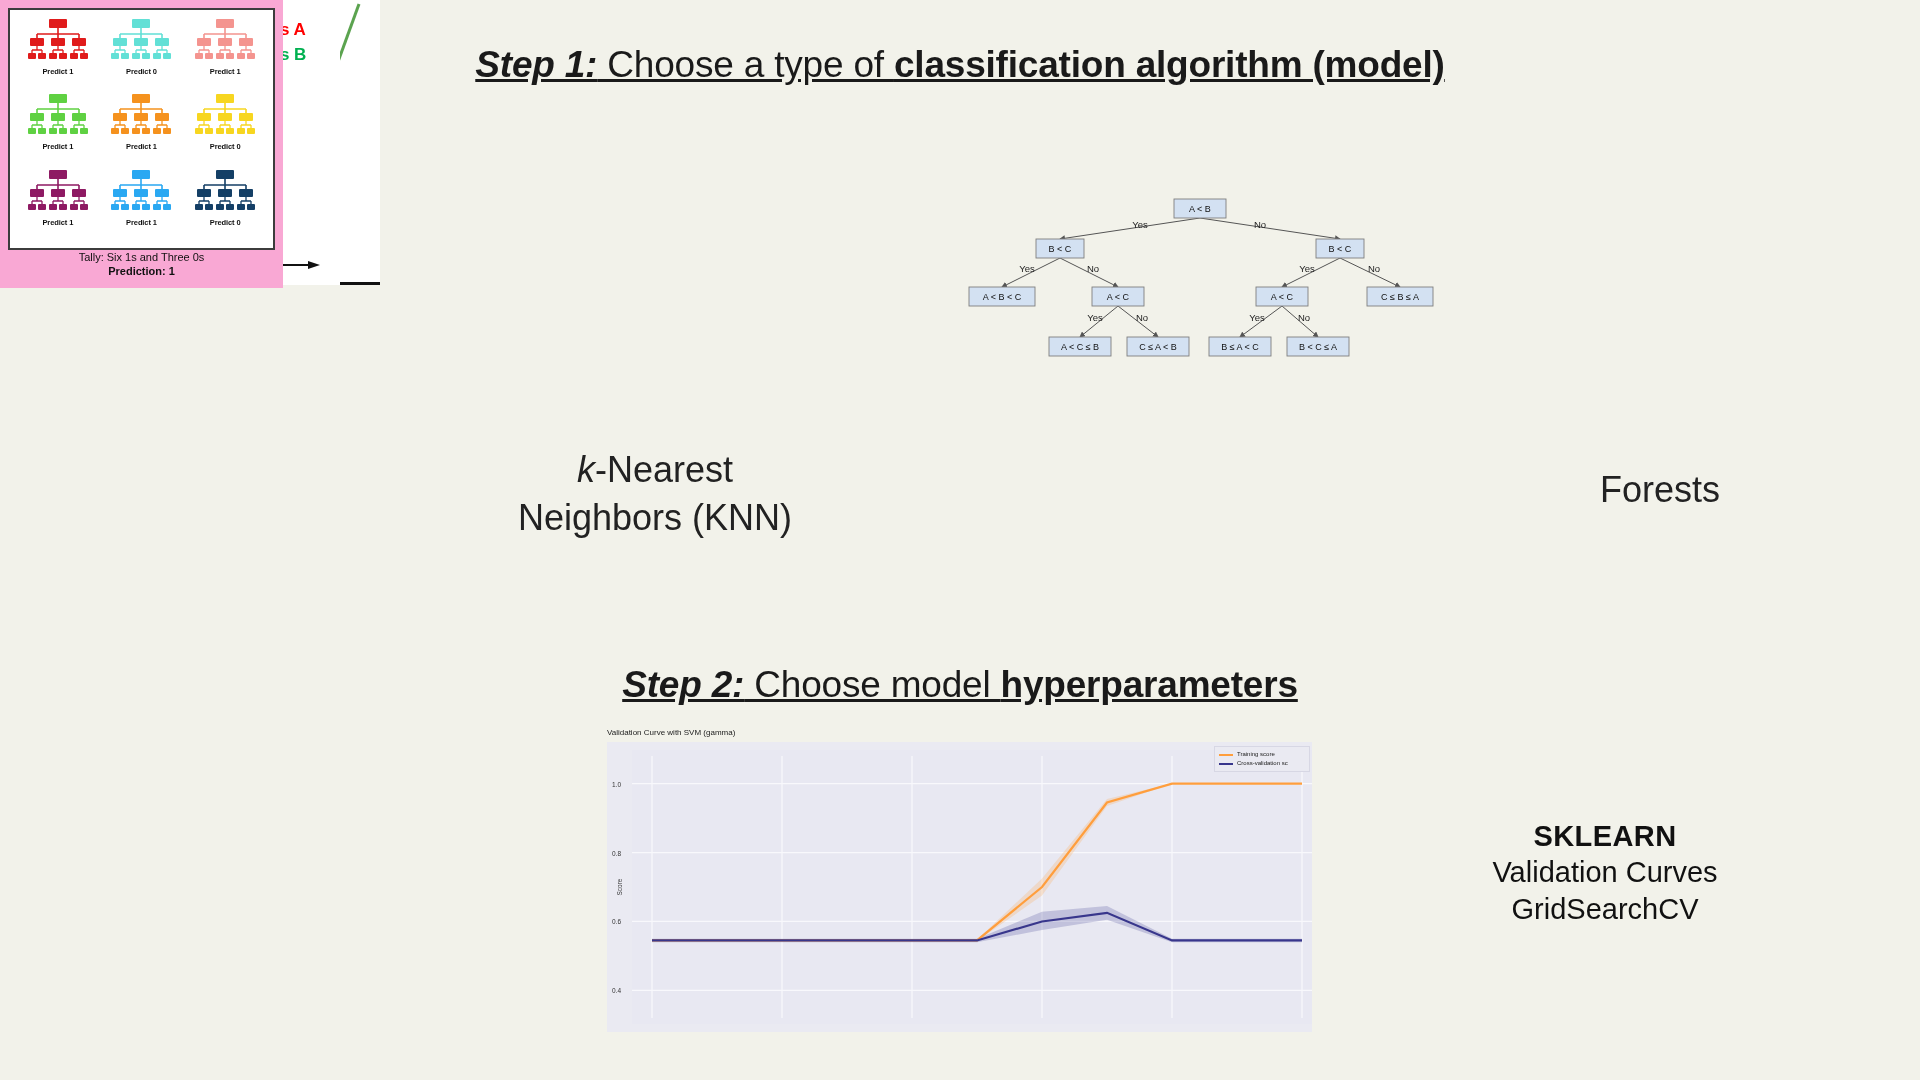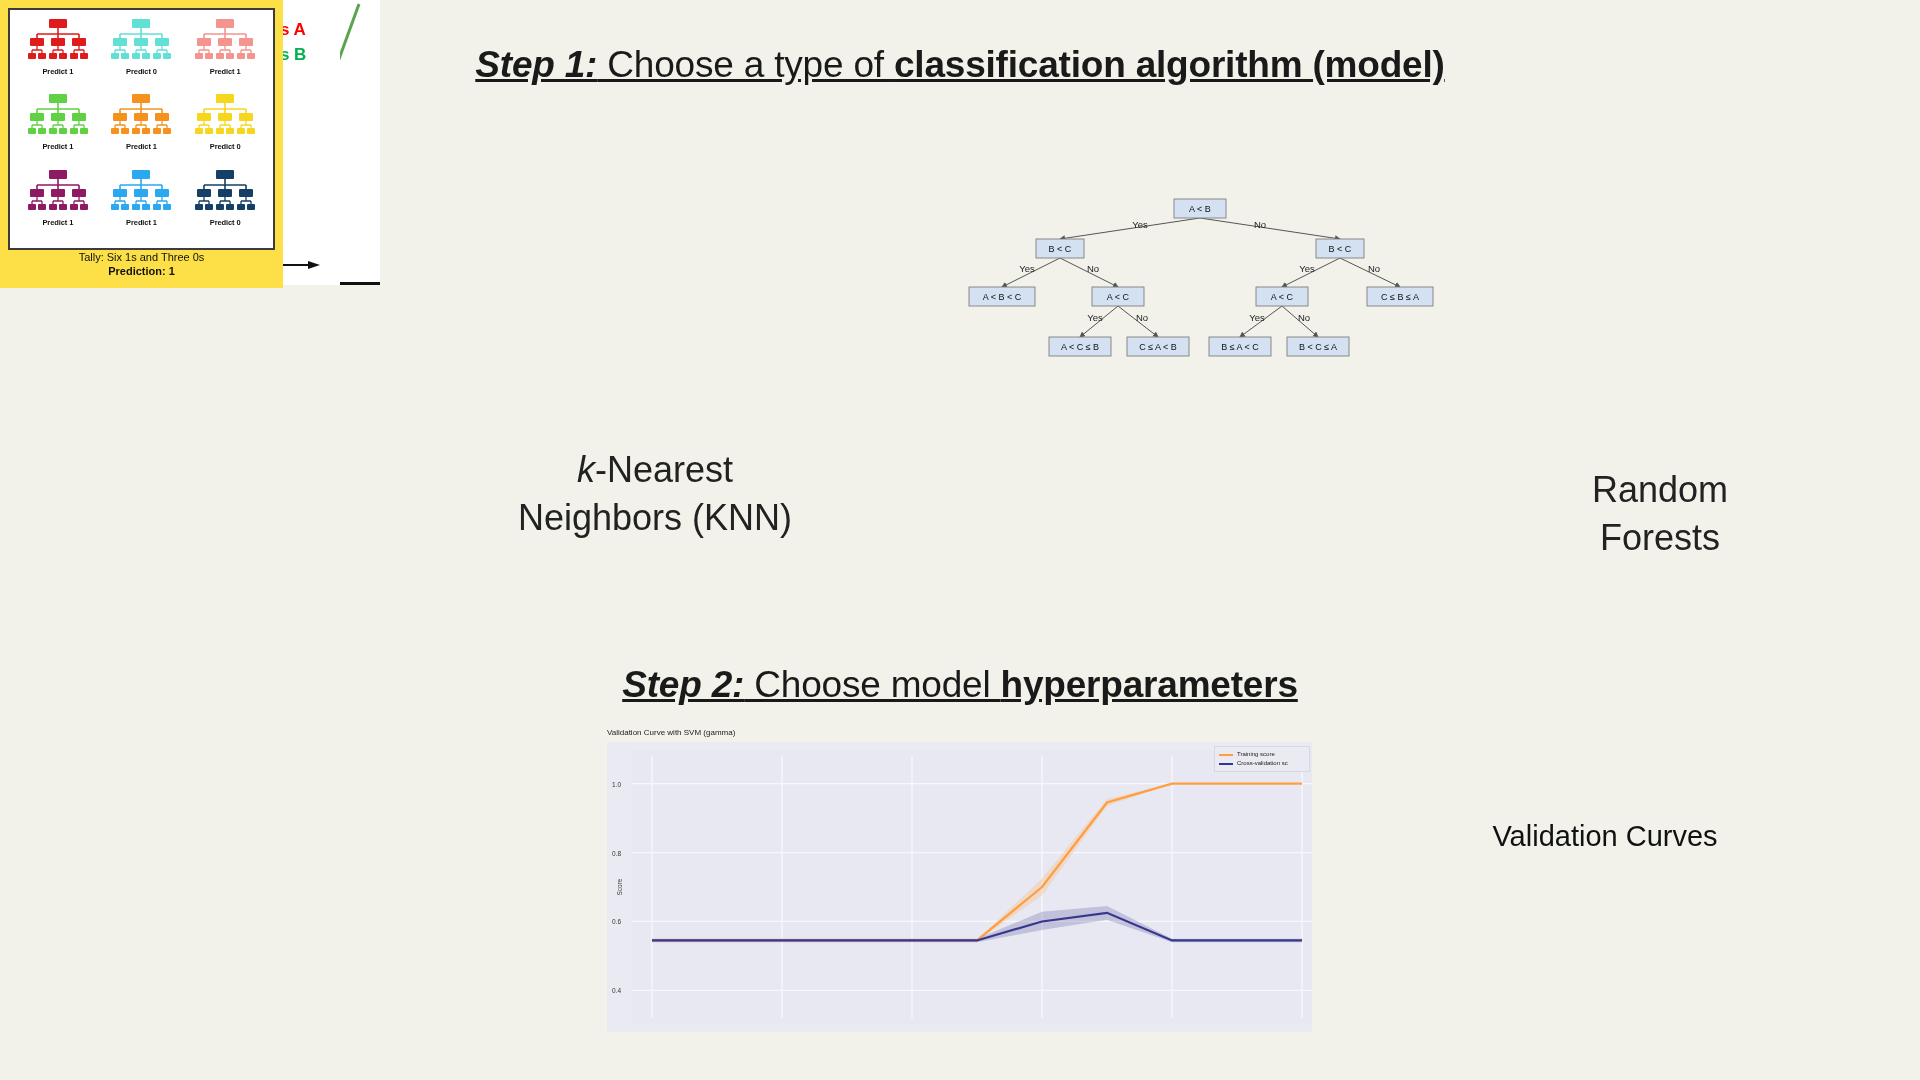--- a/index.html
+++ b/index.html
@@ -48,21 +48,21 @@
   .knn-legend{position:absolute;font-weight:700;font-size:17px;}
   .legend-a{color:#ff0000;}
   .legend-b{color:#00b050;}
   .knn-axis-text{position:absolute;font-size:12px;font-weight:700;color:#222;}
 
   
   #dtree-panel{left:940px;top:185px;width:520px;height:200px;}
   #dtree-panel svg{display:block;}
 
   
-  #rf-card{left:1521px;top:138px;width:283px;height:288px;background:#fde047;}
+  #rf-card{left:1521px;top:138px;width:283px;height:288px;background:#f9a8d4;}
   #rf-inner{position:absolute;left:8px;top:8px;right:8px;height:238px;border:2px solid #3c3c3c;background:#fff;}
   .rf-grid{position:absolute;left:6px;top:8px;right:6px;bottom:4px;
            display:grid;grid-template-columns:repeat(3,1fr);grid-template-rows:repeat(3,1fr);}
   .rf-cell{display:flex;flex-direction:column;align-items:center;justify-content:flex-start;}
   .rf-cell svg{display:block;}
   .rf-pred{font-size:7.5px;font-weight:700;color:#111;margin-top:1px;letter-spacing:-0.1px;}
   .rf-tally{position:absolute;left:0;right:0;top:250px;text-align:center;font-size:11px;color:#111;line-height:1.3;}
   .rf-tally .bold{font-weight:700;}
 
   
@@ -431,21 +431,20 @@
             <div class="rf-pred">Predict 0</div>
           </div>
         </div>
     </div>
     <div class="rf-tally">
       <div>Tally: Six 1s and Three 0s</div>
       <div class="bold">Prediction: 1</div>
     </div>
   </div>
   <div class="caption" style="left:1460px;top:466px;width:400px;">
-    <div>Random</div>
     <div>Forests</div>
   </div>
 </div>
 
 <div class="step-heading" id="step2-heading">
   <span class="lead">Step 2:</span><span class="mid"> Choose model </span><span class="strong">hyperparameters</span>
 </div>
 
 <div id="chart-card">
   <div id="chart-title">Validation Curve with SVM (gamma)</div>
@@ -481,14 +480,16 @@
       <span>Training score</span>
     </div>
     <div class="leg-row">
       <span class="leg-swatch" style="background: rgb(56, 54, 140);"></span>
       <span>Cross-validation sc</span>
     </div>
   </div>
 </div>
 
 <div id="sklearn-block">
+  <div class="hdr">SKLEARN</div>
   <div>Validation Curves</div>
+  <div>GridSearchCV</div>
 </div>
 
 </body></html>

